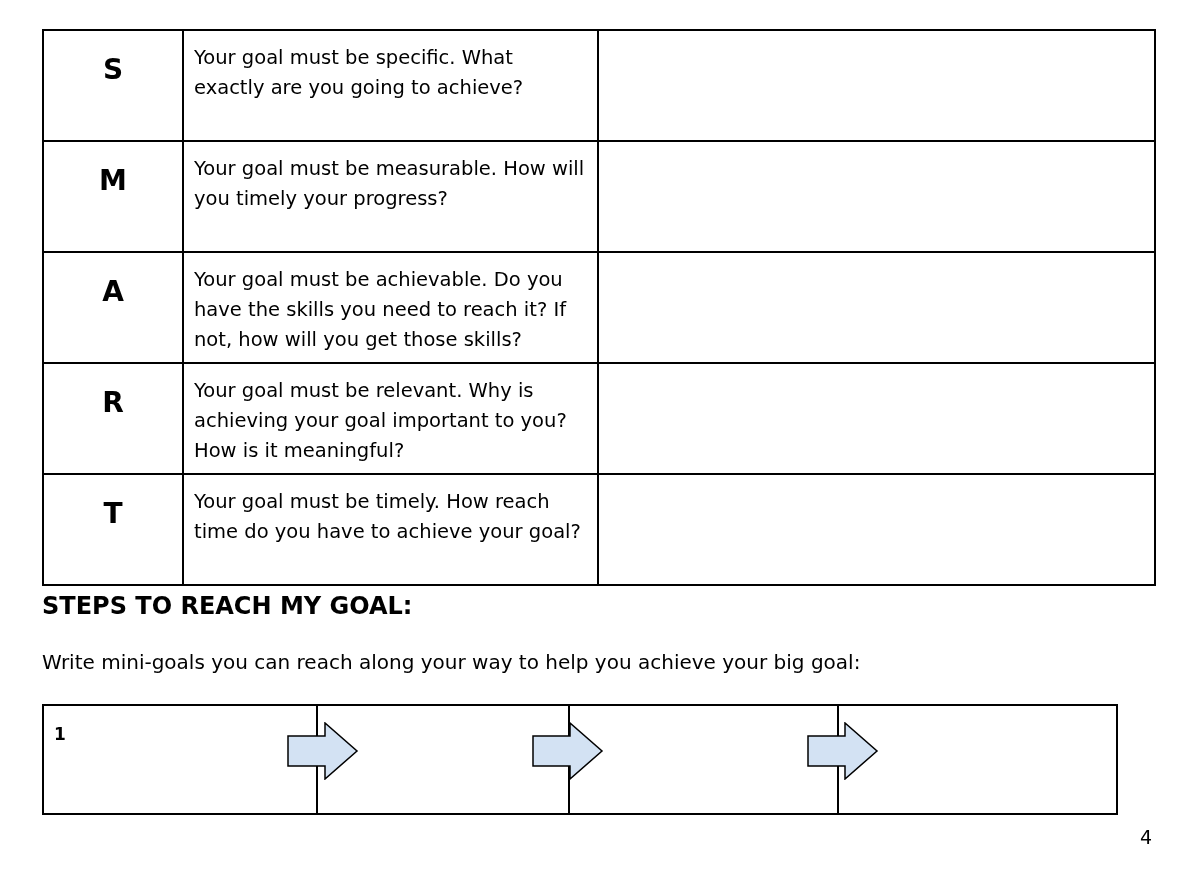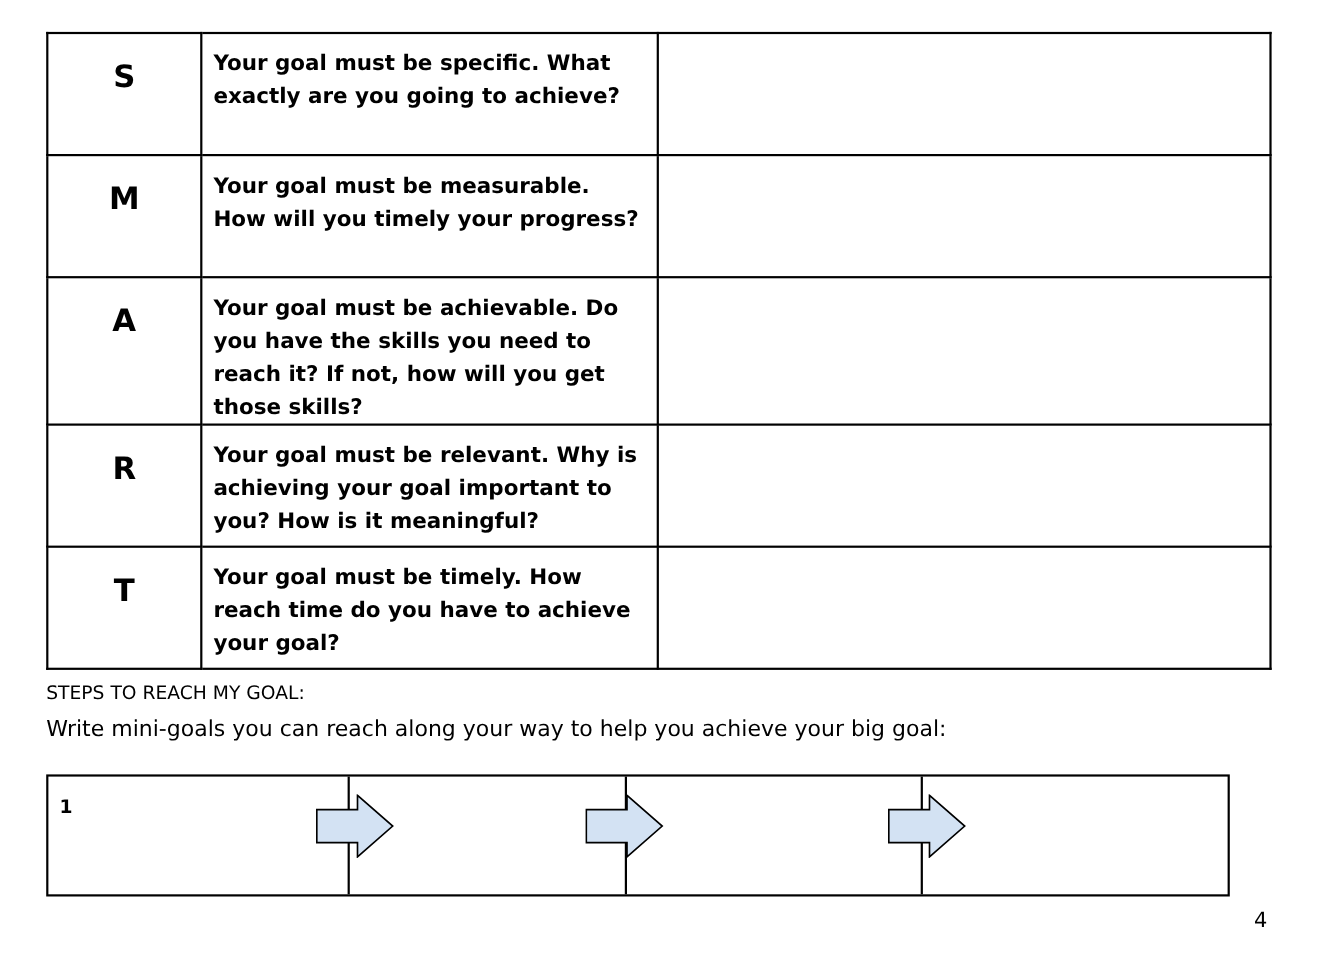--- a/index.html
+++ b/index.html
@@ -4,25 +4,25 @@
 <style>
   html, body { margin: 0; padding: 0; background: #ffffff; }
   body { width: 1200px; height: 889px; position: relative; overflow: hidden;
          font-family: "DejaVu Sans", "Liberation Sans", sans-serif; color: #000; }
   .smart { position: absolute; left: 42px; top: 29px; width: 1114px;
            border-collapse: collapse; }
   .smart td { border: 2px solid #000; vertical-align: top; }
   .smart tr { height: 111px; }
   .smart td.letter { width: 140px; text-align: center; font-weight: bold;
                      font-size: 28px; padding-top: 22px; box-sizing: border-box; }
-  .smart td.desc { width: 415px; font-weight: bold; font-size: 19.5px;
+  .smart td.desc { width: 415px; font-weight: normal; font-size: 19.5px;
                    line-height: 30px; padding: 12px 8px 0 10px; box-sizing: border-box; }
   .smart td.answer { background: #fff; }
-  .steps-title { position: absolute; left: 42px; top: 620px; font-weight: normal;
-                 font-size: 17px; }
+  .steps-title { position: absolute; left: 42px; top: 592px; font-weight: bold;
+                 font-size: 24px; }
   .steps-sub { position: absolute; left: 42px; top: 650px; font-size: 20px; }
   .steps-box { position: absolute; left: 42px; top: 704px; width: 1076px;
                height: 111px; border: 2px solid #000; box-sizing: border-box; }
   .divider { position: absolute; top: 0; bottom: 0; width: 2px; background: #000; }
   .step-num { position: absolute; left: 10px; top: 18px; font-weight: bold; font-size: 17px; }
   .arrow { position: absolute; top: 16px; width: 72px; height: 58px; }
   .page-num { position: absolute; left: 1140px; top: 826px; font-size: 19px; }
 </style>
 </head>
 <body>

